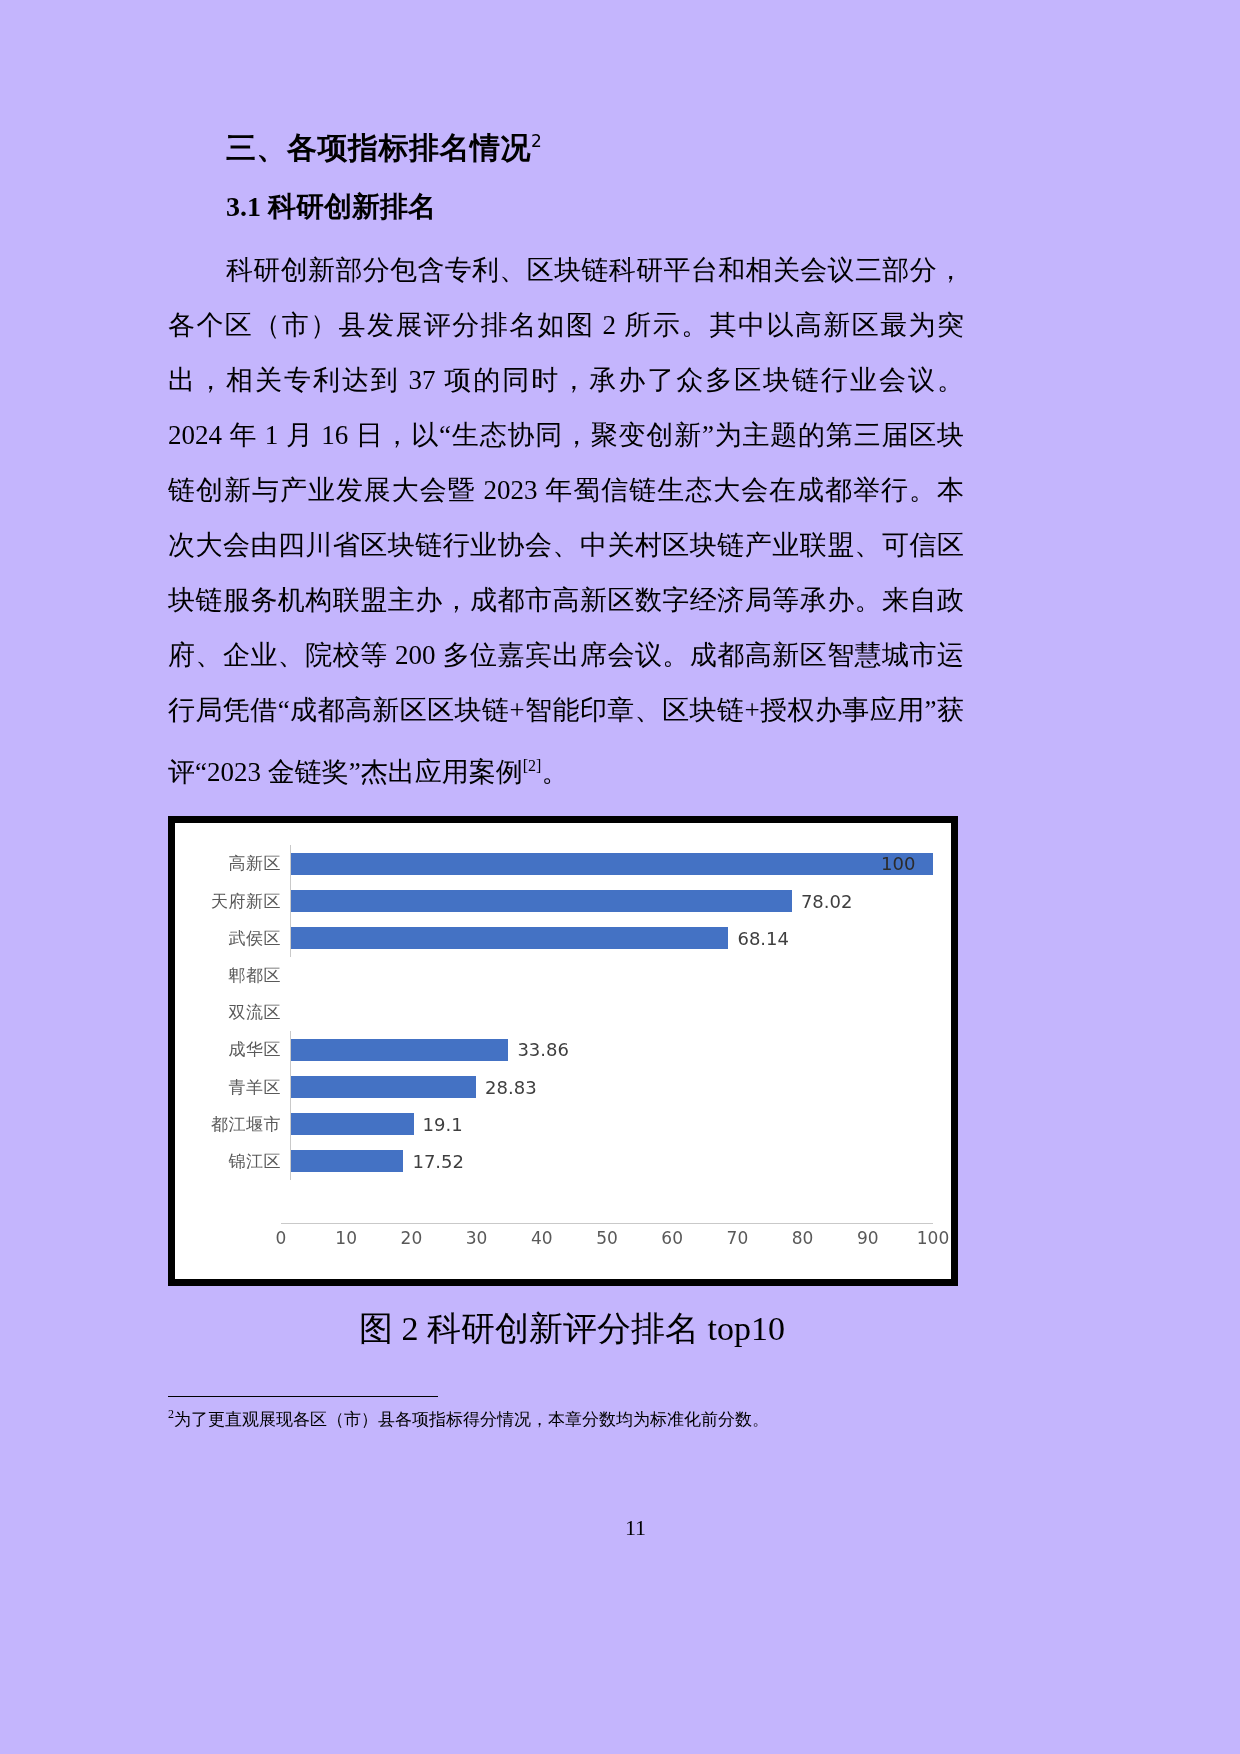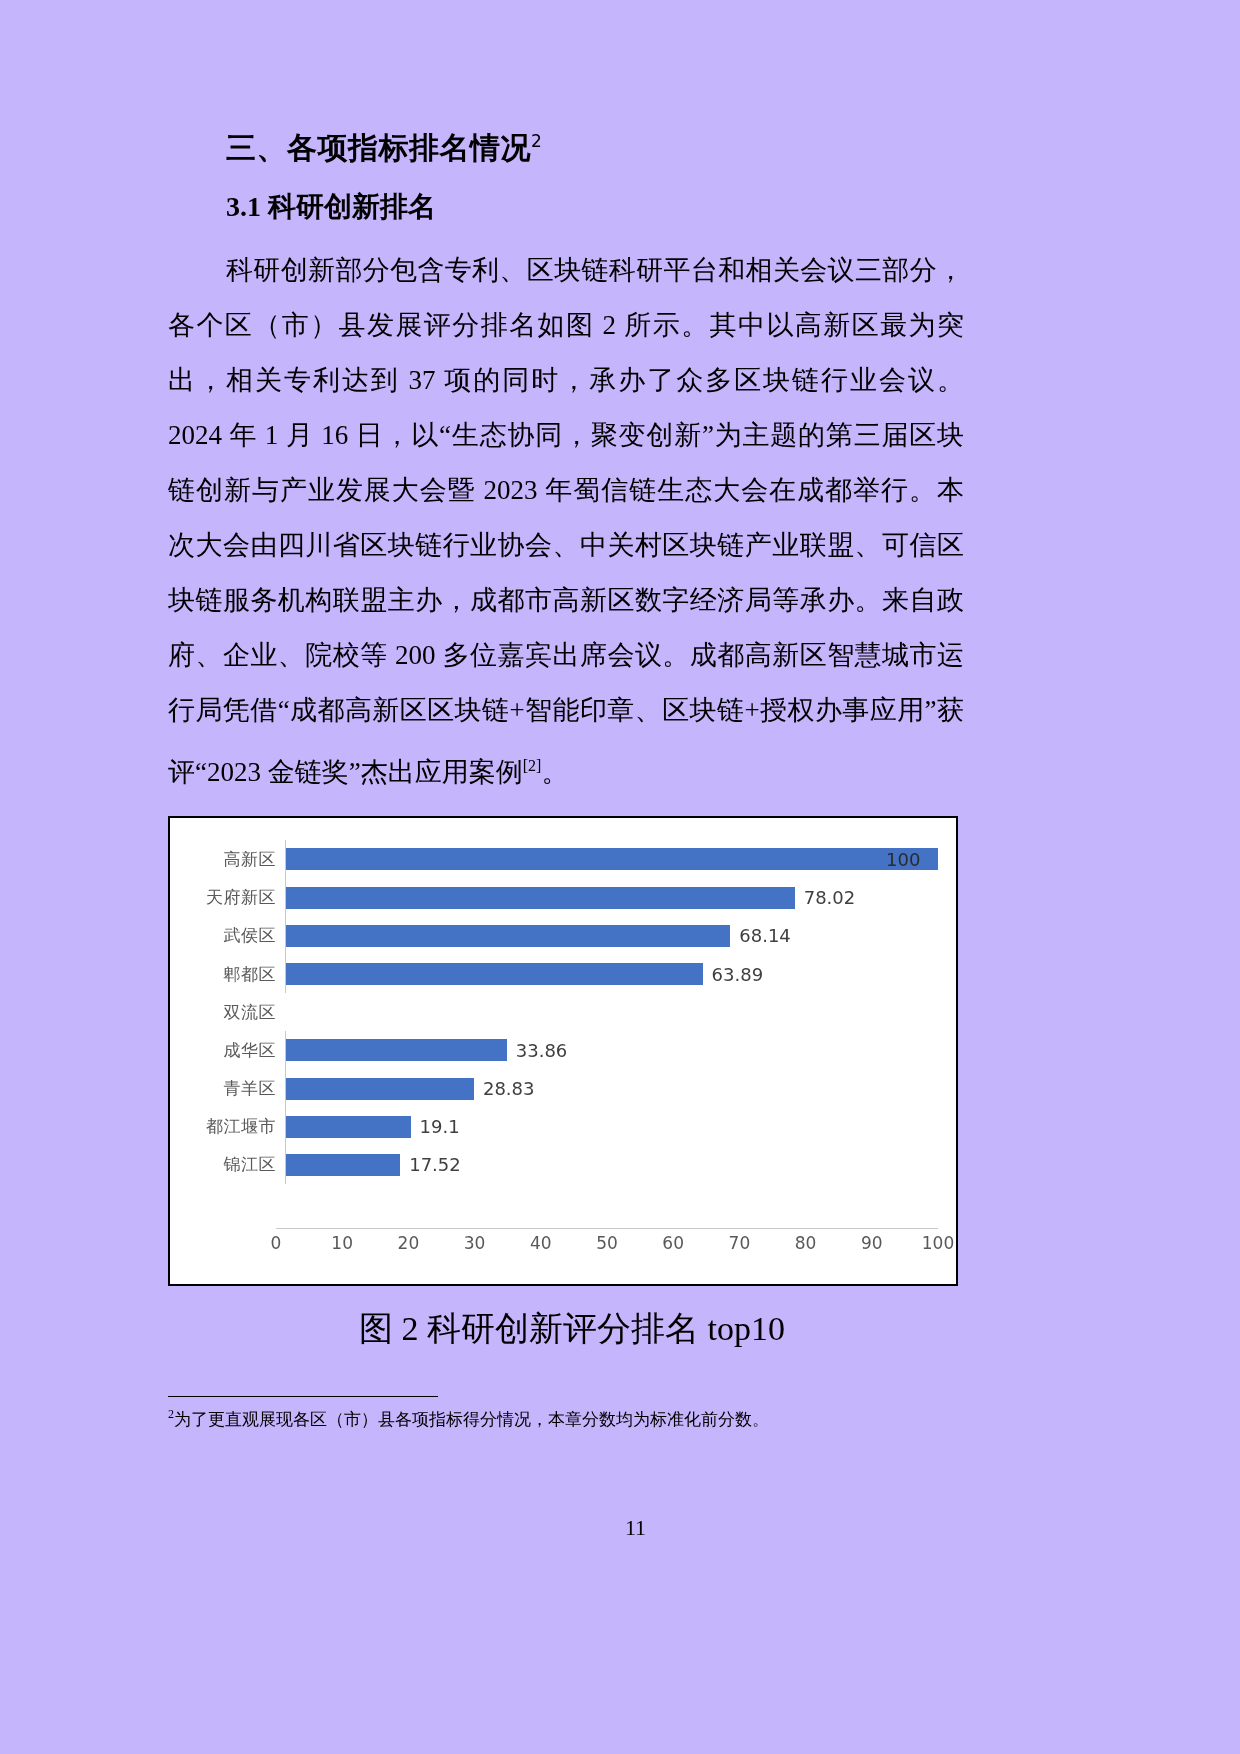--- a/index.html
+++ b/index.html
@@ -61,21 +61,21 @@
     font-size: 16px;
     vertical-align: super;
   }
 
   
   .figure-box {
     position: relative;
     margin: 16px 0 0 0;
     width: 790px;
     height: 470px;
-    border: 2px solid #000000;
+    border: 7px solid #000000;
     background: #ffffff;
     box-sizing: border-box;
   }
   .chart-inner {
     position: absolute;
     left: 0; top: 0; right: 0; bottom: 0;
   }
   .plot-rows {
     position: absolute;
     left: 30px;
@@ -213,24 +213,20 @@
           <div class="row">
             <div class="row-cat">武侯区</div>
             <div class="row-track">
               <div class="bar" style="width:68.14%"></div>
               <div class="bar-val">68.14</div>
             </div>
           </div>
 
           <div class="row">
             <div class="row-cat">郫都区</div>
-            <div class="row-track">
-              <div class="bar" style="width:63.89%"></div>
-              <div class="bar-val">63.89</div>
-            </div>
           </div>
 
           <div class="row">
             <div class="row-cat">双流区</div>
           </div>
 
           <div class="row">
             <div class="row-cat">成华区</div>
             <div class="row-track">
               <div class="bar" style="width:33.86%"></div>

